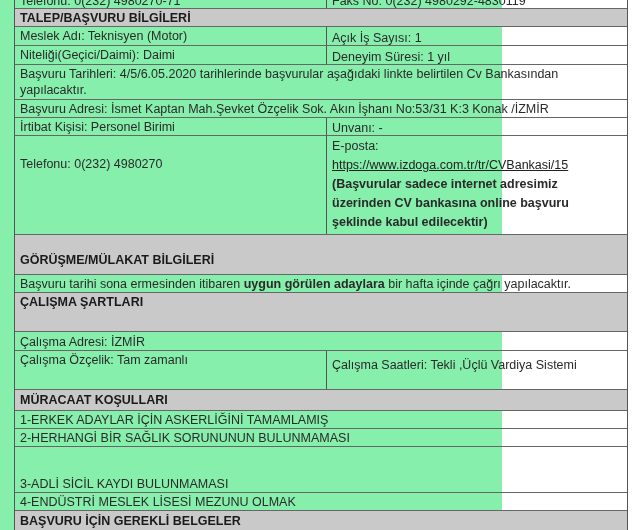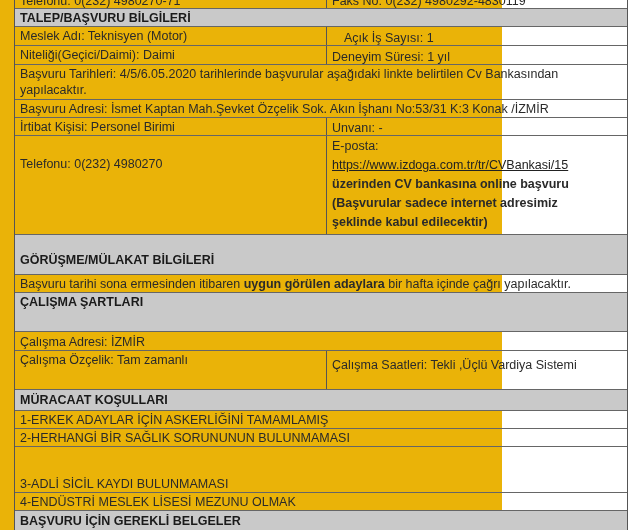--- a/index.html
+++ b/index.html
@@ -1,18 +1,18 @@
 <!DOCTYPE html>
 <html><head>
 <meta charset="utf-8">
 <style>
   html, body { margin:0; padding:0; background:#fff; }
   body { width:635px; height:530px; overflow:hidden; position:relative;
          font-family: "Liberation Sans", "DejaVu Sans", sans-serif; font-size:12.5px; color:#2a2a2a; }
-  .page { position:absolute; left:0; top:0; width:502px; height:530px; background:#eab308; }
+  .page { position:absolute; left:0; top:0; width:502px; height:530px; background:#86efac; }
   .tbl { position:absolute; left:14px; top:-8px; width:612px; border-left:1px solid #555; border-right:1px solid #555; }
   .row { display:flex; border-bottom:1px solid #666; box-sizing:border-box; }
   .cell { padding:1px 5px; box-sizing:border-box; line-height:16px; }
   .c1 { width:312px; border-right:1px solid #555; }
   .c2 { flex:1; }
   .full { flex:1; }
   .hdr { background:#c9c9c9; font-weight:bold; color:#1a1a1a; }
   .hdr .cell { line-height:16px; }
   .tall-hdr { height:40px; align-items:flex-start; }
   .b { font-weight:bold; }
@@ -26,21 +26,21 @@
 
     <div class="row" style="height:17px;">
       <div class="cell c1">Telefonu: 0(232) 4980270-71</div>
       <div class="cell c2">Faks No: 0(232) 4980292-4830119</div>
     </div>
 
     <div class="row hdr" style="height:18px;">
       <div class="cell full">TALEP/BAŞVURU BİLGİLERİ</div>
     </div>
 
-    <div class="row" style="height:19px;gap:12px;">
+    <div class="row" style="height:19px;">
       <div class="cell c1">Meslek Adı: Teknisyen (Motor)</div>
       <div class="cell c2" style="padding-top:3px">Açık İş Sayısı: 1</div>
     </div>
 
     <div class="row" style="height:19px;">
       <div class="cell c1">Niteliği(Geçici/Daimi): Daimi</div>
       <div class="cell c2" style="padding-top:3px">Deneyim Süresi: 1 yıl</div>
     </div>
 
     <div class="row" style="height:35px; flex-direction:column;">
@@ -57,22 +57,22 @@
     <div class="row" style="height:18px;">
       <div class="cell c1">İrtibat Kişisi: Personel Birimi</div>
       <div class="cell c2" style="padding-top:2px">Unvanı: -</div>
     </div>
 
     <div class="row" style="height:99px;">
       <div class="cell c1" style="padding-top:20px;">Telefonu: 0(232) 4980270</div>
       <div class="cell c2" style="line-height:19px;">
         <div>E-posta:</div>
         <div class="link">https://www.izdoga.com.tr/tr/CVBankasi/15</div>
+        <div class="b">(Başvurular sadece internet adresimiz</div>
         <div class="b">üzerinden CV bankasına online başvuru</div>
-        <div class="b">(Başvurular sadece internet adresimiz</div>
         <div class="b">şeklinde kabul edilecektir)</div>
       </div>
     </div>
 
     <div class="row hdr tall-hdr" style="height:40px;">
       <div class="cell full" style="padding-top:17px;">GÖRÜŞME/MÜLAKAT BİLGİLERİ</div>
     </div>
 
     <div class="row" style="height:18px;">
       <div class="cell full">

